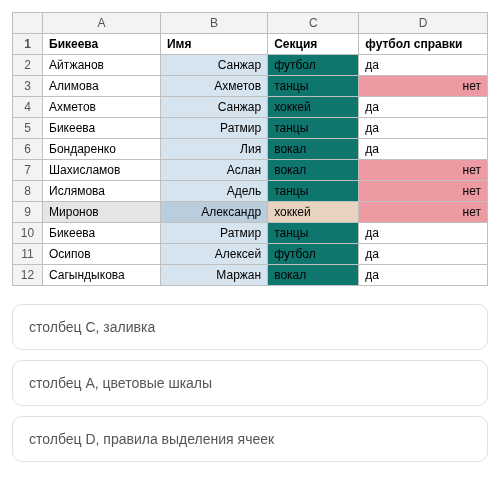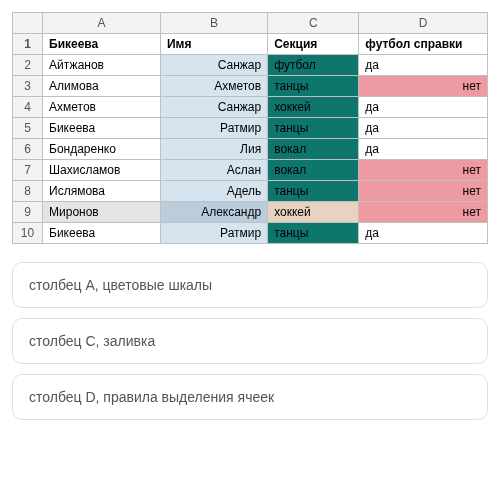--- a/index.html
+++ b/index.html
@@ -138,20 +138,34 @@
         <td class="col-c">хоккей</td>
         <td class="col-d no">нет</td>
       </tr>
       <tr>
         <td class="rowhead">10</td>
         <td class="col-a">Бикеева</td>
         <td class="col-b">Ратмир</td>
         <td class="col-c">танцы</td>
         <td class="col-d">да</td>
       </tr>
+      <tr>
+        <td class="rowhead">11</td>
+        <td class="col-a">Осипов</td>
+        <td class="col-b">Алексей</td>
+        <td class="col-c">футбол</td>
+        <td class="col-d">да</td>
+      </tr>
+      <tr>
+        <td class="rowhead">12</td>
+        <td class="col-a">Сагындыкова</td>
+        <td class="col-b">Маржан</td>
+        <td class="col-c">вокал</td>
+        <td class="col-d">да</td>
+      </tr>
     </tbody>
 </table>
 
 <div id="options">
+    <div class="option">столбец C, заливка</div>
     <div class="option">столбец A, цветовые шкалы</div>
-    <div class="option">столбец C, заливка</div>
     <div class="option">столбец D, правила выделения ячеек</div>
   </div>
 
 </body></html>

